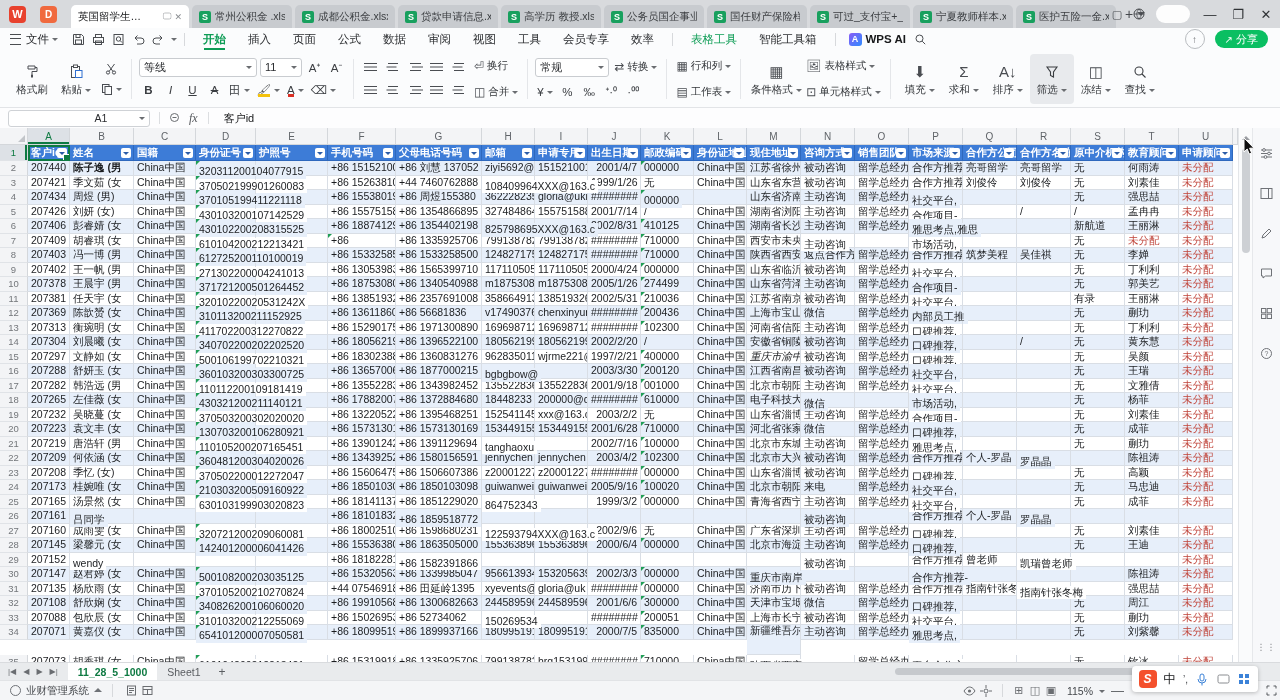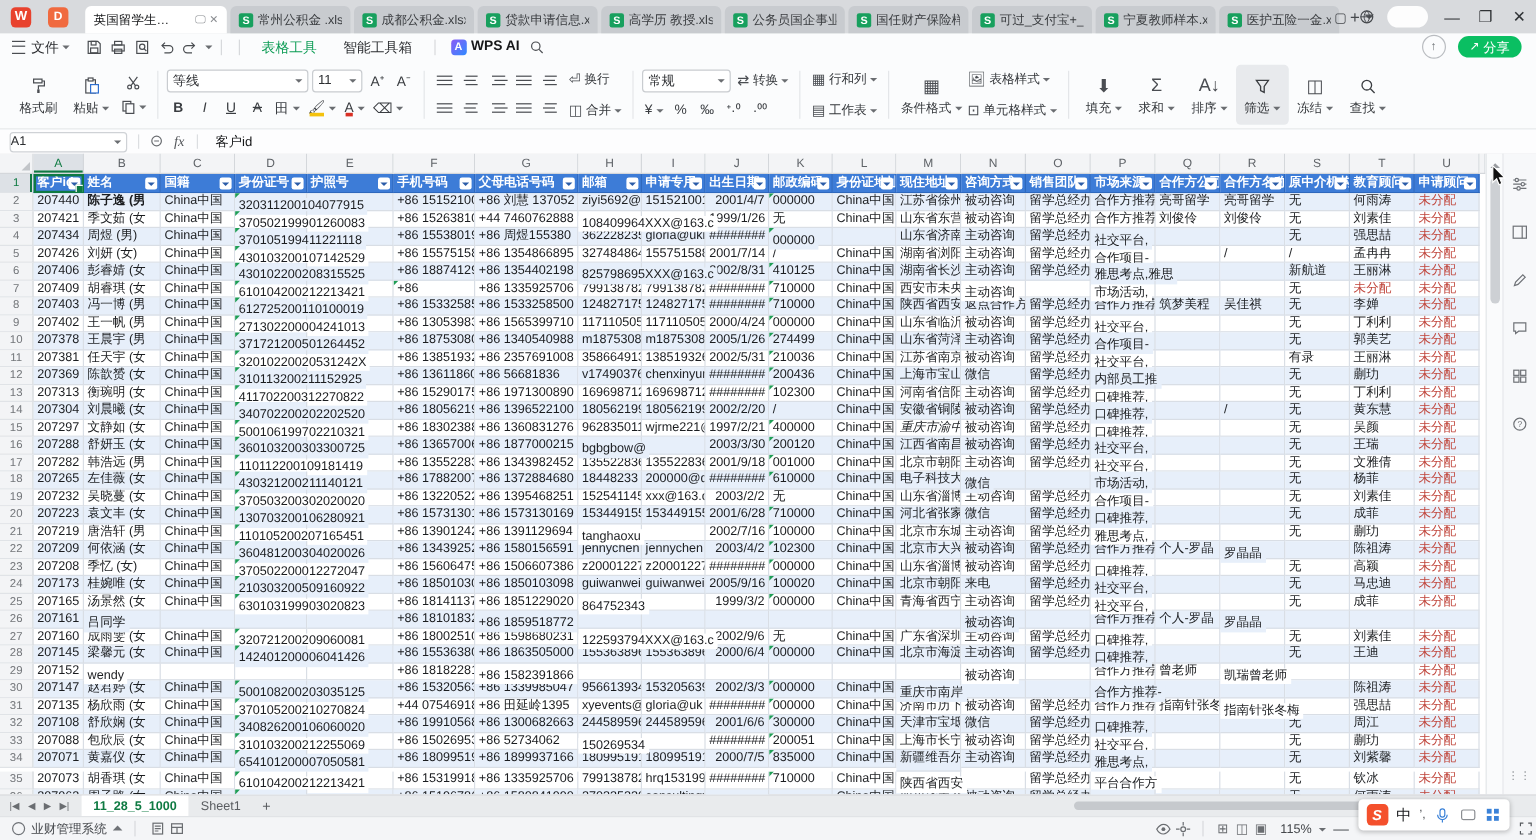--- a/index.html
+++ b/index.html
@@ -77,21 +77,21 @@
     box-shadow:0 3.5px 0 #4a4d52,0 7px 0 #4a4d52;}
   .bars.c::before{left:1.5px;width:10px;box-shadow:-1.5px 3.5px 0 #4a4d52,0 7px 0 #4a4d52;}
   .bars.r::before{left:2px;width:11px;box-shadow:2px 3.5px 0 #4a4d52,0 7px 0 #4a4d52;}
   .wbig{display:flex;align-items:center;height:22px;font-size:10.5px;color:#33363a;white-space:nowrap;background:none;border:none;padding:0 2px;}
   .wbig .gi{font-size:12px;margin-right:3px;color:#4a4d52;}
   .stack{display:flex;flex-direction:column;justify-content:center;gap:4px;height:50px;}
   
   .fbar{position:absolute;left:0;top:108px;width:1280px;height:20px;background:#fdfdfe;border-bottom:1px solid #e3e5e8;
     display:flex;align-items:center;}
   .namebox{width:96px;height:15px;border:1px solid #cfd2d6;border-radius:3px;background:#fff;margin-left:8px;
-    display:flex;align-items:center;font-size:10.5px;color:#2b2d30;position:relative;}
+    display:flex;align-items:center;justify-content:center;font-size:10.5px;color:#2b2d30;position:relative;padding-left:44px;}
   .namebox .car{position:absolute;right:4px;}
   .fsep{width:1px;height:12px;background:#dcdee1;margin:0 9px;}
   .fx{font-style:italic;font-family:"Liberation Serif","DejaVu Serif",serif;font-size:12px;color:#55585c;margin:0 8px;}
   .fval{font-size:11px;color:#17181a;margin-left:6px;}
   
   .gridwrap{position:absolute;left:0;top:128px;width:1238px;height:534px;background:#fff;overflow:hidden;}
   .letters{position:absolute;left:0;top:0;height:17px;display:flex;}
   .corner{width:28px;height:17px;background:#f3f4f6;border-right:1px solid #d4d7db;border-bottom:1px solid #d4d7db;position:relative;box-sizing:border-box;flex:none;}
   .corner::after{content:"";position:absolute;right:2px;bottom:2px;border-left:7px solid transparent;border-bottom:7px solid #c2c5c9;}
   .ltr{height:17px;background:#f3f4f6;border-right:1px solid #d4d7db;border-bottom:1px solid #d4d7db;box-sizing:border-box;
@@ -262,20 +262,32 @@
       </span>
       <span class="qi">
         <svg width="13" height="13" viewBox="0 0 13 13">
             <path d="M10 5H4a3 3 0 000 6h4" fill="none" stroke="#4a4d51"></path>
             <path d="M7.5 2.5L10 5 7.5 7.5" fill="none" stroke="#4a4d51"></path>
           </svg>
       </span>
       <span class="car"></span>
     </div>
     <span class="vsep"></span>
+    <div id="menu-items" style="display:flex;">
+        <div class="mitem active">开始</div>
+        <div class="mitem">插入</div>
+        <div class="mitem">页面</div>
+        <div class="mitem">公式</div>
+        <div class="mitem">数据</div>
+        <div class="mitem">审阅</div>
+        <div class="mitem">视图</div>
+        <div class="mitem">工具</div>
+        <div class="mitem">会员专享</div>
+        <div class="mitem">效率</div>
+      </div>
     <span class="vsep"></span>
     <div class="mitem ctx">表格工具</div>
     <div class="mitem">智能工具箱</div>
     <span class="vsep"></span>
     <div class="ai">
       <span class="ailogo">A</span>
       <span>WPS AI</span>
     </div>
     <span class="qi" style="margin-left:8px;">
       <svg width="13" height="13" viewBox="0 0 13 13">
@@ -2656,21 +2668,21 @@
           </div>
           <div class="cell rt" style="width: 53px; height: 14.5px;">
             <span class="t">2000/7/5</span>
           </div>
           <div class="cell tri" style="width: 53px; height: 14.5px;">
             <span class="t">835000</span>
           </div>
           <div class="cell" style="width: 53px; height: 14.5px;">
             <span class="t">China中国</span>
           </div>
-          <div class="cell" style="width: 54px; height: 18px;">
+          <div class="cell" style="width: 54px; height: 30px; font-family: Liberation Mono, monospace;">
             <span class="t">新疆维吾尔</span>
           </div>
           <div class="cell" style="width: 54px; height: 14.5px;">
             <span class="t">主动咨询</span>
           </div>
           <div class="cell" style="width: 54px; height: 14.5px;">
             <span class="t">留学总经办</span>
           </div>
           <div class="cell ovf" style="width: 54px; height: 14.5px;"><span class="t">雅思考点,</span></div>
           <div class="cell" style="width: 54px; height: 14.5px;">

